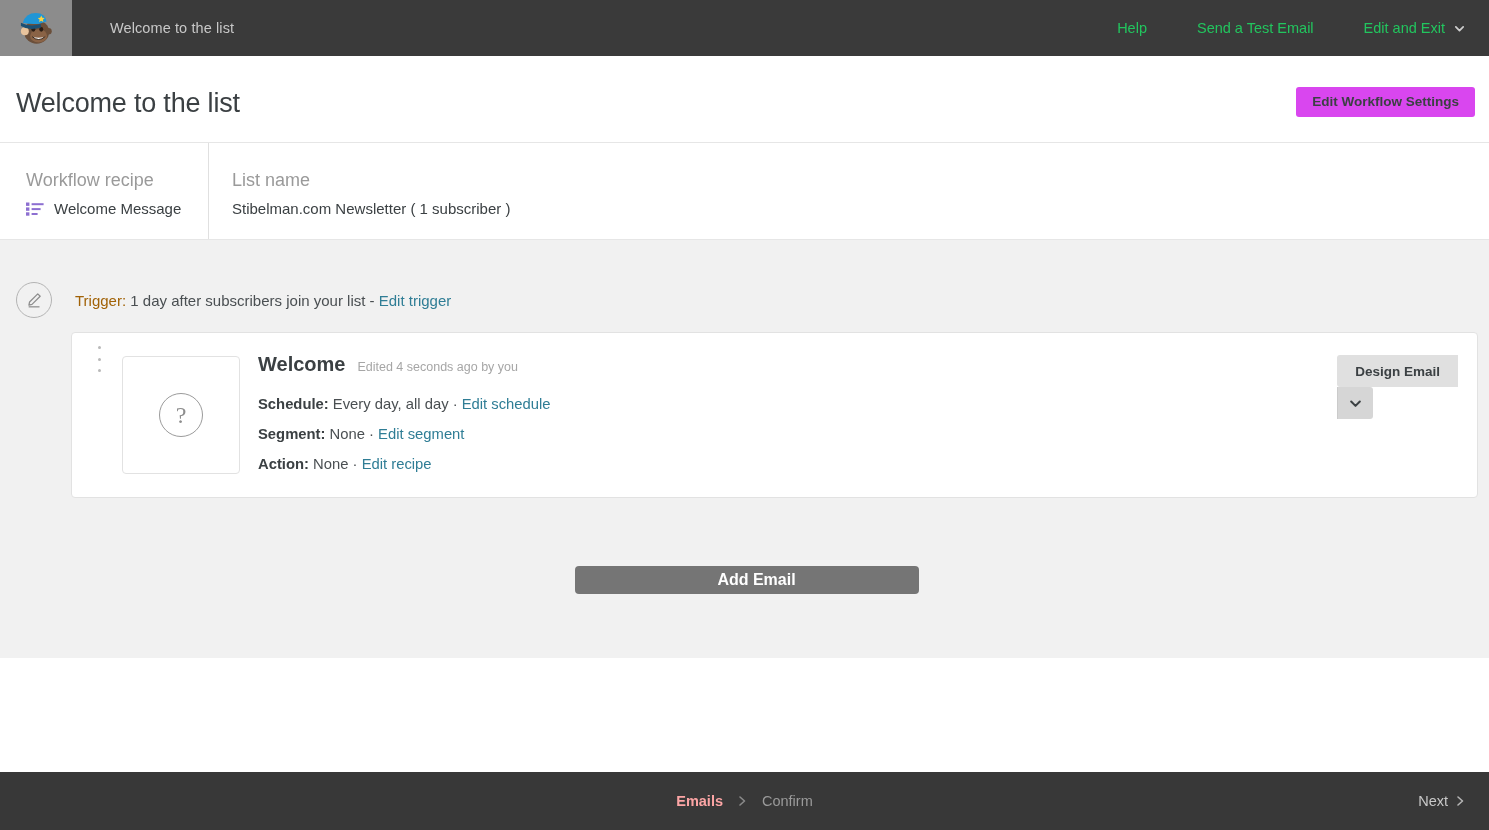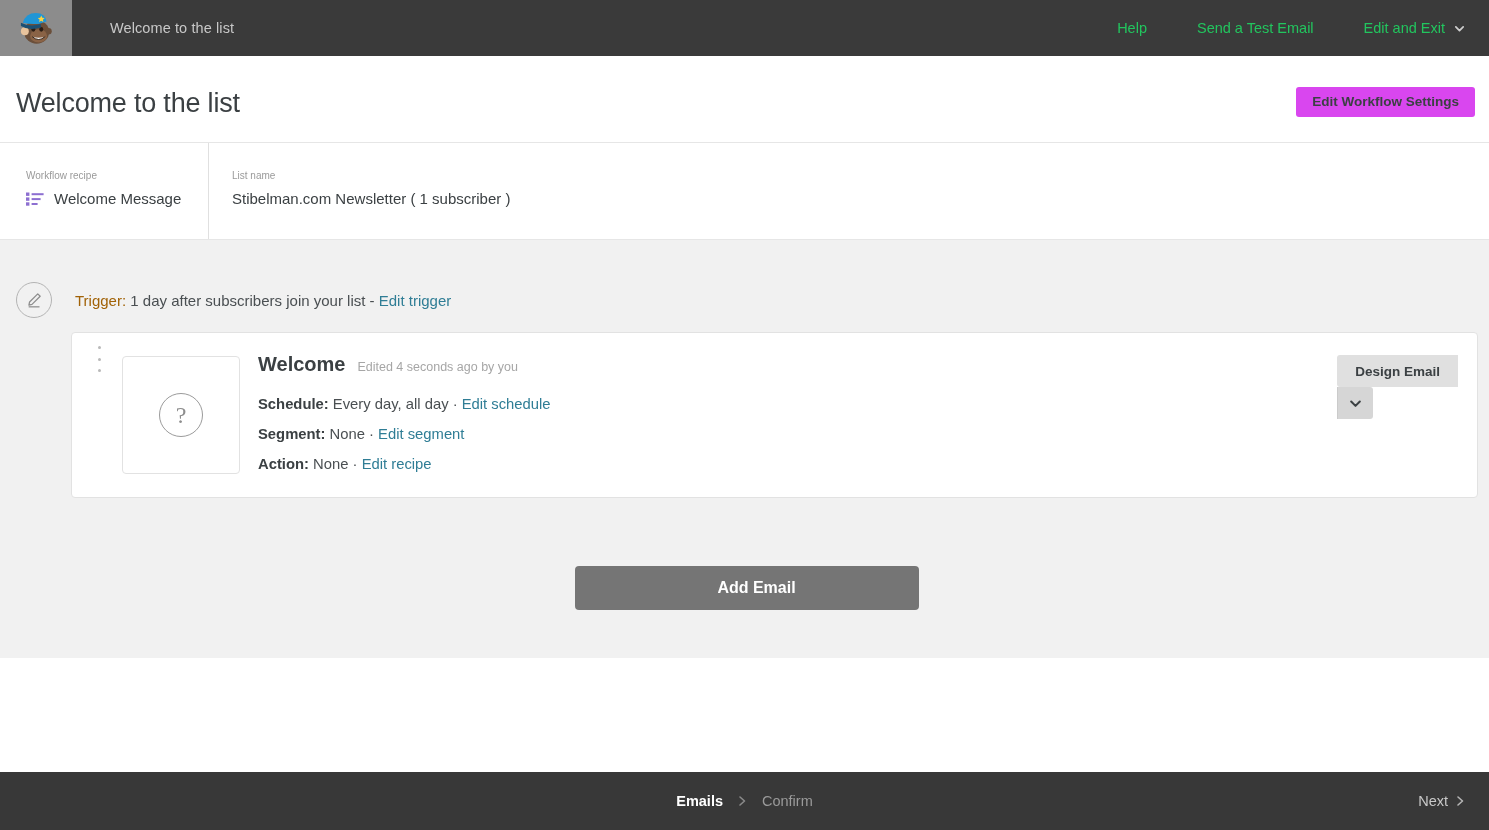--- a/index.html
+++ b/index.html
@@ -127,21 +127,21 @@
     width: 209px;
     padding-left: 26px;
     border-right: 1px solid #e0e0e0;
   }
   .info-cell.listname {
     left: 209px;
     width: 1280px;
     padding-left: 23px;
   }
   .info-label {
-    font-size: 10px;
+    font-size: 18px;
     color: #9a9a9a;
     margin-bottom: 9px;
   }
   .info-value {
     font-size: 15px;
     color: #3b4043;
     display: flex;
     align-items: center;
     gap: 10px;
     white-space: nowrap;
@@ -312,21 +312,21 @@
     align-items: center;
     justify-content: center;
     cursor: pointer;
   }
 
   .add-email-btn {
     position: absolute;
     left: 575px;
     top: 326px;
     width: 344px;
-    height: 44px;
+    height: 28px;
     background: #757575;
     border: none;
     border-radius: 4px;
     color: #ffffff;
     font-size: 16px;
     font-weight: bold;
     font-family: "Liberation Sans", sans-serif;
     cursor: pointer;
     padding-left: 25px;
   }
@@ -346,21 +346,21 @@
     width: 1489px;
     height: 58px;
     display: flex;
     align-items: center;
     justify-content: center;
     gap: 15px;
   }
   .step-current {
     font-size: 14.5px;
     font-weight: bold;
-    color: #ffffff;
+    color: #fca5a5;
     cursor: pointer;
   }
   .step-next {
     font-size: 14.5px;
     color: #9a9a9a;
     cursor: pointer;
   }
   .step-sep {
     width: 9px;
     height: 12px;

